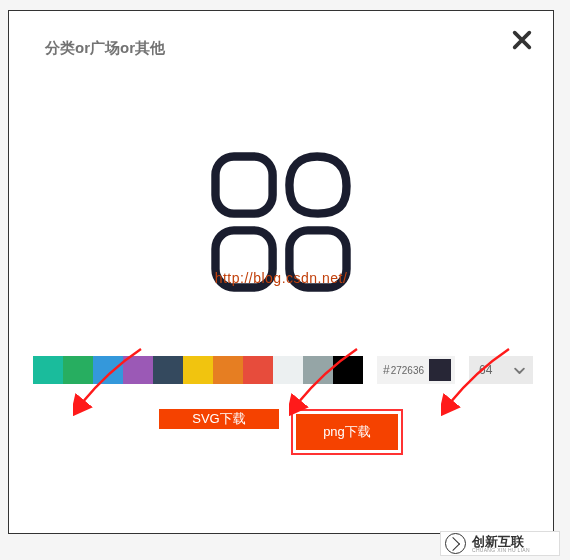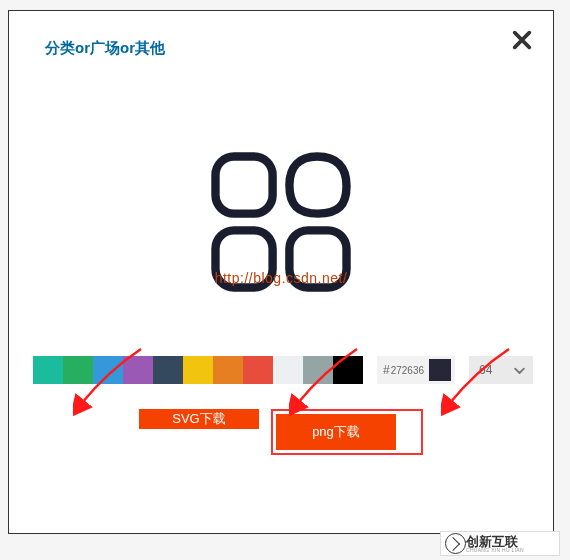--- a/index.html
+++ b/index.html
@@ -22,21 +22,21 @@
       left: 8px;
       width: 546px;
       height: 524px;
       background: #fff;
       border: 1px solid #333;
     }
     
     .title {
       font-size: 15px;
       font-weight: bold;
-      color: #0369a1;
+      color: #737373;
       padding: 28px 0 0 36px;
     }
     
     .close-btn {
       position: absolute;
       top: 18px;
       right: 18px;
       width: 24px;
       height: 24px;
       cursor: pointer;
@@ -156,21 +156,21 @@
       font-size: 13px;
       cursor: pointer;
       display: flex;
       align-items: center;
       justify-content: center;
     }
     
     .png-outline {
       border: 2px solid #ff3233;
       padding: 3px;
-      width: 152px;
+      width: 112px;
       height: 46px;
       display: flex;
       align-items: center;
       justify-content: flex-start;
     }
     
     .png-outline .dl-btn {
       width: 100%;
       height: 100%;
     }
@@ -179,20 +179,21 @@
       position: absolute;
       bottom: 4px;
       right: 10px;
       width: 120px;
       height: 25px;
       background: #fff;
       border: 1px solid #ddd;
       display: flex;
       align-items: center;
       padding: 0 4px;
+      gap: 6px;
       z-index: 10;
     }
     
     .logo-mark {
       width: 21px;
       height: 21px;
       border-radius: 50%;
       border: 1.3px solid #333;
       position: relative;
       display: flex;

